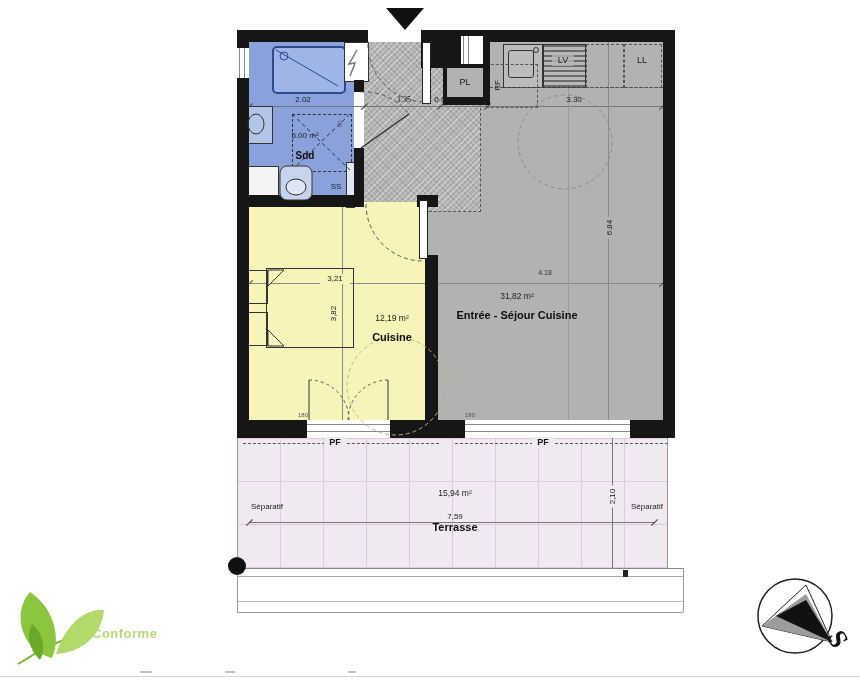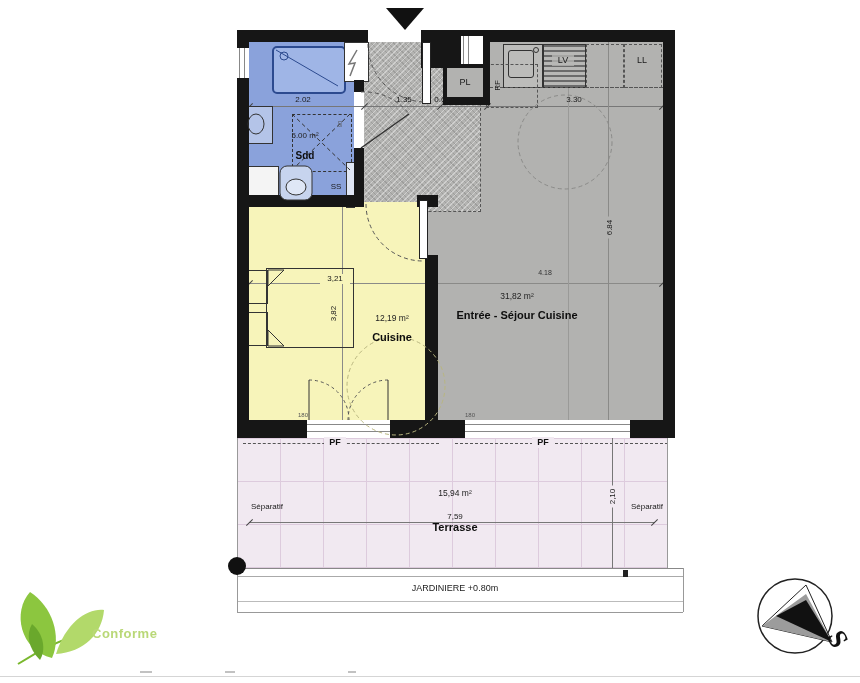--- a/index.html
+++ b/index.html
@@ -188,21 +188,21 @@
   <div class="hline" style="left:237px;top:601px;width:446px;background:#bbb;"></div>
   <div class="hline" style="left:237px;top:612px;width:446px;background:#999;"></div>
   <div class="vline" style="left:237px;top:568px;height:44px;background:#999;"></div>
   <div class="vline" style="left:683px;top:568px;height:44px;background:#999;"></div>
   <div class="abs" style="left:228px;top:557px;width:18px;height:18px;background:#111;border-radius:50%;"></div>
   <div class="abs" style="left:623px;top:570px;width:5px;height:7px;background:#222;"></div>
 
   <div class="lbl room-name" style="left:283px;top:118px;width:44px;height:12px;font-size:10px;">Sdd</div>
   <div class="lbl room-area" style="left:283px;top:131px;width:44px;height:10px;font-size:8px;">5.00 m²</div>
   <div class="lbl dim" style="left:285px;top:95px;width:36px;height:10px;">2.02</div>
-  <div class="lbl dim" style="left:386px;top:95px;width:36px;height:10px;">1.35</div>
+  <div class="lbl dim" style="left:386px;top:95px;width:36px;height:10px;font-family:Liberation Serif, serif;">1.35</div>
   <div class="lbl dim" style="left:424px;top:95px;width:36px;height:10px;">0.65</div>
   <div class="lbl dim" style="left:556px;top:95px;width:36px;height:10px;">3.30</div>
   <div class="lbl dim" style="left:447px;top:76px;width:36px;height:12px;font-size:9px;">PL</div>
   <div class="lbl dim" style="left:328px;top:182px;width:16px;height:10px;">SS</div>
   <div class="lbl tiny rot" style="left:334px;top:119px;width:12px;height:10px;">90</div>
 
   <div class="lbl dim" style="left:552px;top:54px;width:22px;height:12px;font-size:9px;background:rgba(184,184,182,.75);">LV</div>
   <div class="lbl dim" style="left:630px;top:54px;width:24px;height:12px;font-size:9px;">LL</div>
   <div class="lbl dim rot" style="left:486px;top:80px;width:22px;height:11px;font-size:8px;">RF</div>
 
@@ -220,21 +220,20 @@
 
   <div class="lbl pf-lbl" style="left:324px;top:437px;width:18px;height:11px;">PF</div>
   <div class="lbl pf-lbl" style="left:532px;top:437px;width:18px;height:11px;">PF</div>
 
   <div class="lbl room-name" style="left:420px;top:489px;width:70px;height:12px;">Terrasse</div>
   <div class="lbl room-area" style="left:425px;top:488px;width:60px;height:10px;">15,94 m²</div>
   <div class="lbl dim" style="left:246px;top:502px;width:42px;height:10px;">Séparatif</div>
   <div class="lbl dim" style="left:626px;top:502px;width:42px;height:10px;">Séparatif</div>
   <div class="lbl dim" style="left:440px;top:512px;width:30px;height:10px;">7,59</div>
   <div class="lbl dim rot" style="left:601px;top:491px;width:22px;height:11px;background:#f1e9f1;">2,10</div>
-  <div class="lbl" style="left:340px;top:583px;width:230px;height:11px;font-size:9px;color:#222;">JARDINIERE  +0.80m</div>
 
   <div class="lbl logo-l1" style="left:92px;top:626px;width:100px;height:14px;justify-content:flex-start;">Conforme</div>
 
   <div class="lbl compass-s" style="left:824px;top:624px;width:28px;height:30px;">S</div>
 
   <div class="hline" style="left:0;top:676px;width:860px;background:#d5d5d5;"></div>
   <div class="smudge" style="left:140px;top:671px;width:12px;"></div>
   <div class="smudge" style="left:225px;top:671px;width:10px;"></div>
   <div class="smudge" style="left:348px;top:671px;width:8px;"></div>
 </div>

